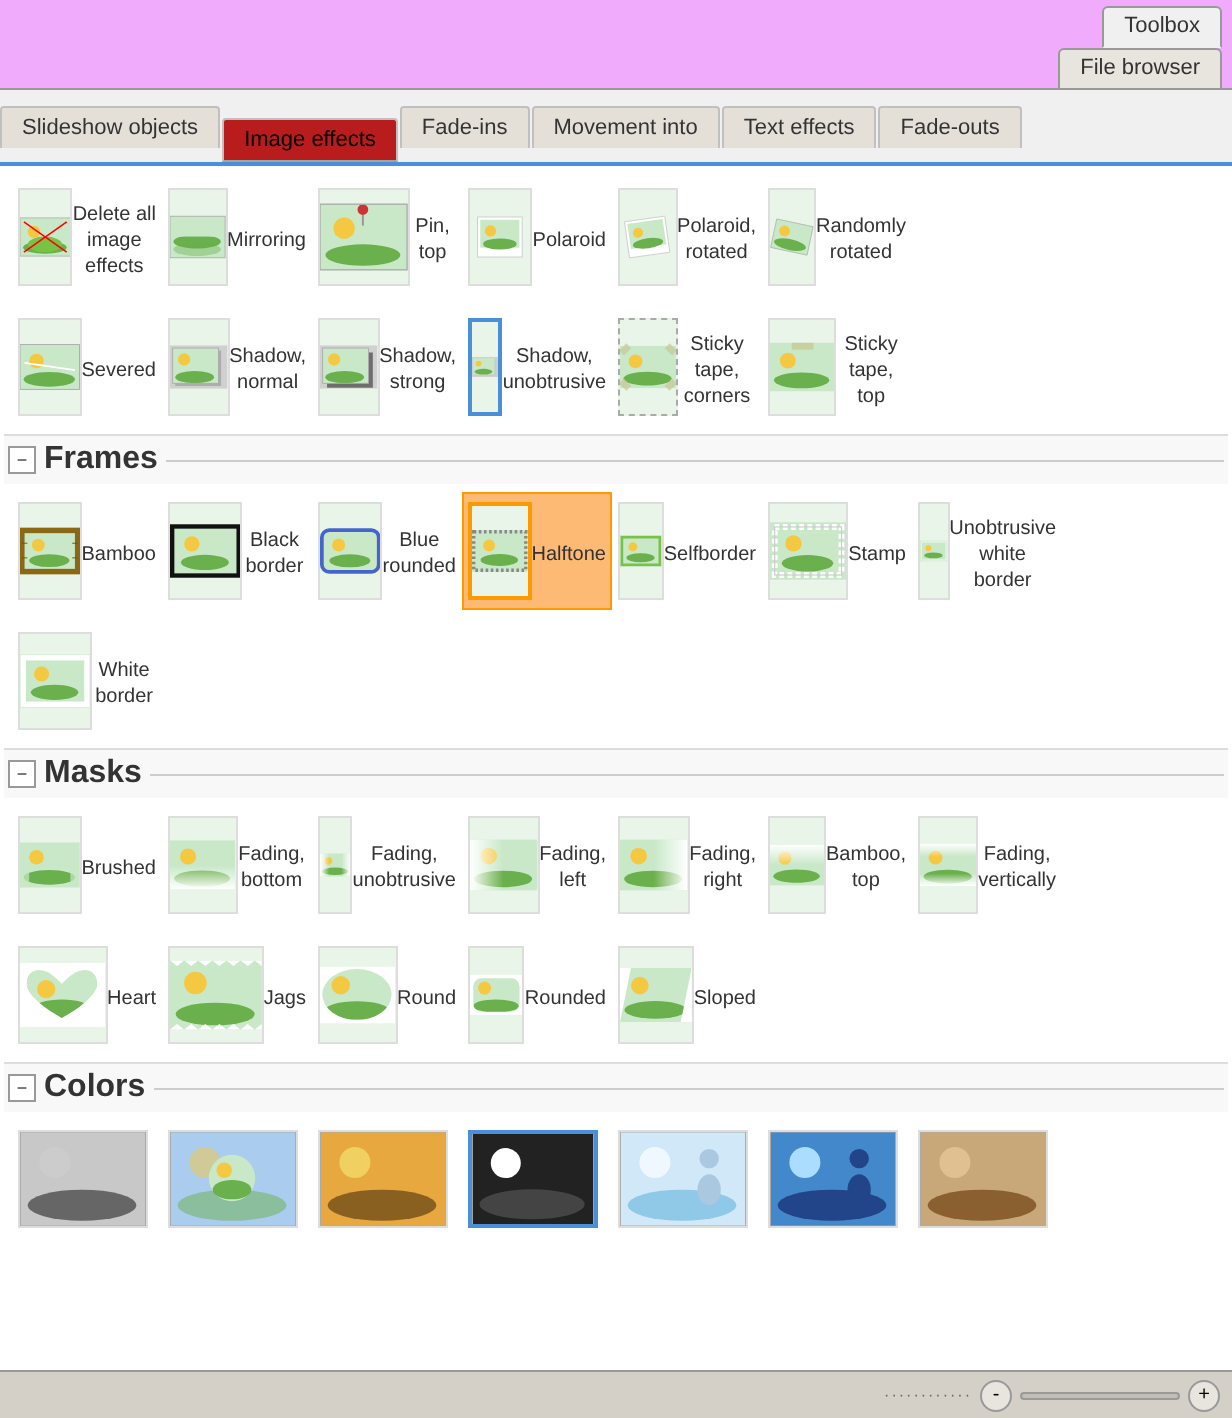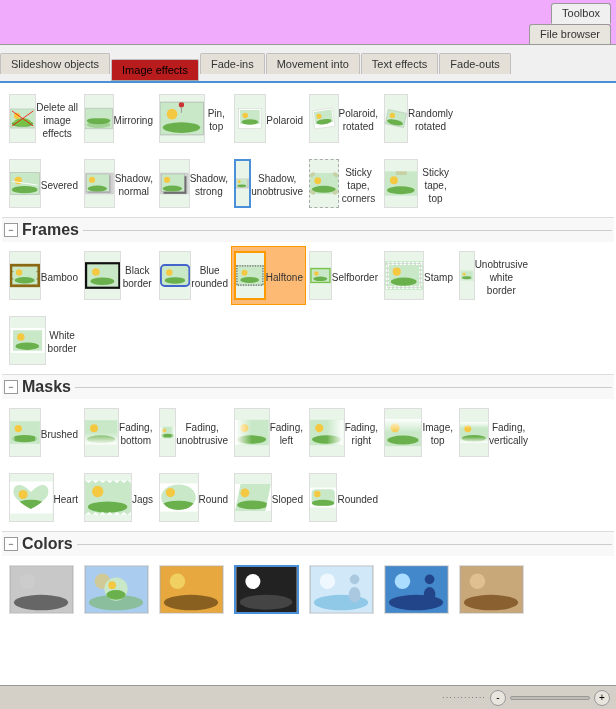--- a/index.html
+++ b/index.html
@@ -467,21 +467,21 @@
                 <stop offset="0" stop-color="white" stop-opacity="1"></stop>
                 <stop offset="0.5" stop-color="white" stop-opacity="0"></stop>
               </linearGradient>
             </defs>
             <rect width="65" height="49" fill="#c8e8c8"></rect>
             <ellipse cx="32" cy="38" rx="28" ry="8" fill="#6ab04c"></ellipse>
             <circle cx="18" cy="16" r="8" fill="#f5c842"></circle>
             <rect width="65" height="49" fill="url(#fade-t)"></rect>
           </svg>
         </div>
-        <div class="item-label">Image, top</div>
+        <div class="item-label">Bamboo, top</div>
       </div>
 
       <div class="item">
         <div class="item-thumb">
           <svg class="thumb-svg" viewBox="0 0 65 49">
             <defs>
               <linearGradient id="fade-v" x1="0" y1="0" x2="0" y2="1">
                 <stop offset="0" stop-color="white" stop-opacity="1"></stop>
                 <stop offset="0.3" stop-color="white" stop-opacity="0"></stop>
                 <stop offset="0.7" stop-color="white" stop-opacity="0"></stop>
@@ -545,48 +545,48 @@
             <circle cx="18" cy="16" r="8" fill="#f5c842" clip-path="url(#round-clip)"></circle>
           </svg>
         </div>
         <div class="item-label">Round</div>
       </div>
 
       <div class="item">
         <div class="item-thumb">
           <svg class="thumb-svg" viewBox="0 0 65 49">
             <defs>
+              <clipPath id="rounded-clip">
+                <rect x="4" y="4" width="57" height="41" rx="10"></rect>
+              </clipPath>
+            </defs>
+            <rect width="65" height="49" fill="white"></rect>
+            <rect width="65" height="49" fill="#c8e8c8" clip-path="url(#rounded-clip)"></rect>
+            <ellipse cx="32" cy="38" rx="28" ry="8" fill="#6ab04c" clip-path="url(#rounded-clip)"></ellipse>
+            <circle cx="18" cy="16" r="8" fill="#f5c842" clip-path="url(#rounded-clip)"></circle>
+          </svg>
+        </div>
+        <div class="item-label">Rounded</div>
+      </div>
+
+      <div class="item">
+        <div class="item-thumb">
+          <svg class="thumb-svg" viewBox="0 0 65 49">
+            <defs>
               <clipPath id="sloped-clip">
                 <polygon points="10,0 65,0 55,49 0,49"></polygon>
               </clipPath>
             </defs>
             <rect width="65" height="49" fill="white"></rect>
             <rect width="65" height="49" fill="#c8e8c8" clip-path="url(#sloped-clip)"></rect>
             <ellipse cx="32" cy="38" rx="28" ry="8" fill="#6ab04c" clip-path="url(#sloped-clip)"></ellipse>
             <circle cx="18" cy="16" r="8" fill="#f5c842" clip-path="url(#sloped-clip)"></circle>
           </svg>
         </div>
         <div class="item-label">Sloped</div>
-      </div>
-
-      <div class="item">
-        <div class="item-thumb">
-          <svg class="thumb-svg" viewBox="0 0 65 49">
-            <defs>
-              <clipPath id="rounded-clip">
-                <rect x="4" y="4" width="57" height="41" rx="10"></rect>
-              </clipPath>
-            </defs>
-            <rect width="65" height="49" fill="white"></rect>
-            <rect width="65" height="49" fill="#c8e8c8" clip-path="url(#rounded-clip)"></rect>
-            <ellipse cx="32" cy="38" rx="28" ry="8" fill="#6ab04c" clip-path="url(#rounded-clip)"></ellipse>
-            <circle cx="18" cy="16" r="8" fill="#f5c842" clip-path="url(#rounded-clip)"></circle>
-          </svg>
-        </div>
-        <div class="item-label">Rounded</div>
       </div>
     </div>
 
     <div class="section-header">
       <div class="collapse-icon">−</div>
       <span class="section-title">Colors</span>
       <div class="section-line"></div>
     </div>
 
     <div class="items-grid">

